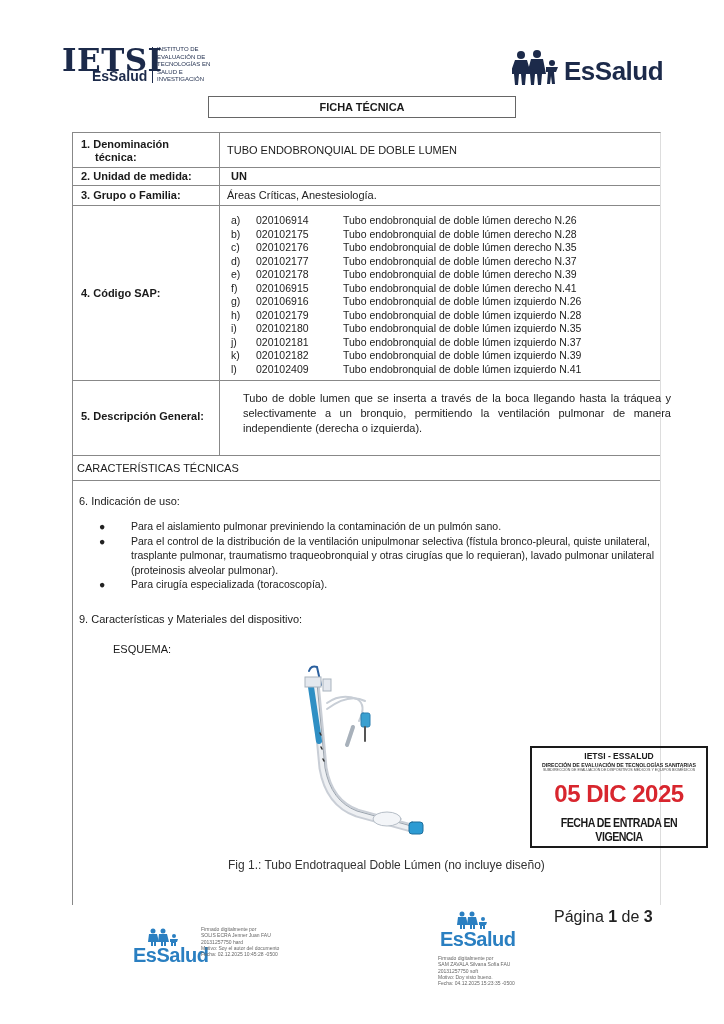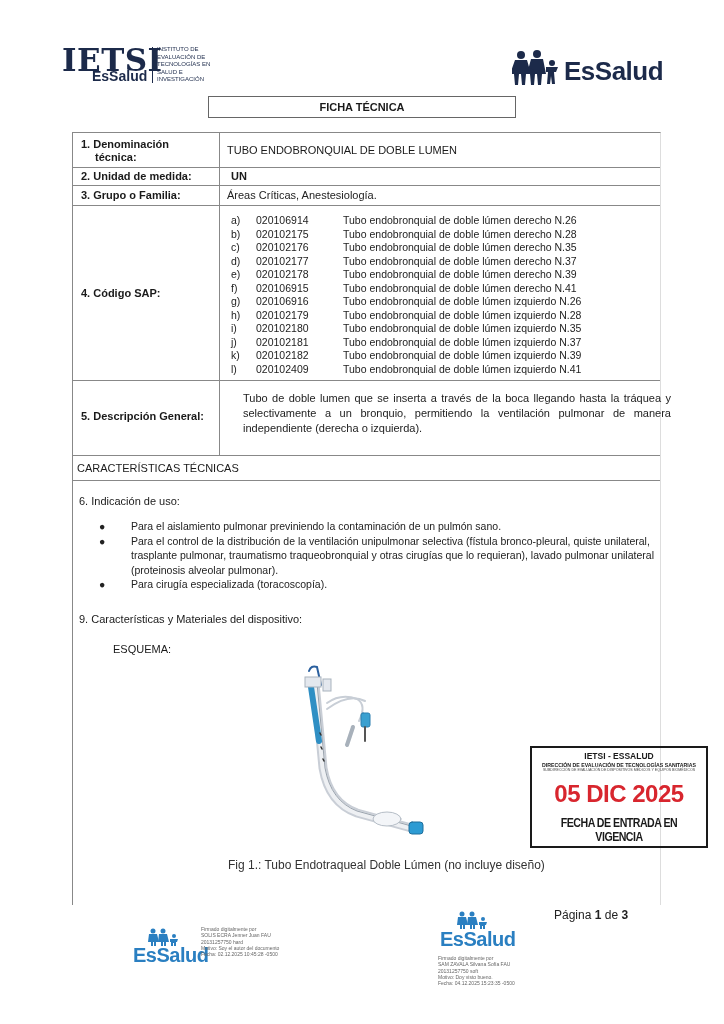--- a/index.html
+++ b/index.html
@@ -45,21 +45,21 @@
   .figure { position: absolute; left: 224px; top: 530px; width: 150px; height: 175px; }
   .caption { position: absolute; left: 155px; top: 725px; font-size: 12px; color: #333; }
 
   .stamp { left: 486px; top: 746px; width: 174px; height: 98px; border: 2px solid #1a1a1a; text-align: center; margin-left: 44px; }
   .stamp .s1 { font-size: 8.5px; font-weight: bold; margin-top: 3px; }
   .stamp .s2 { font-size: 5.2px; font-weight: bold; margin-top: 1px; }
   .stamp .s3 { font-size: 3.6px; color: #444; }
   .stamp .s4 { font-size: 24px; font-weight: bold; color: #d8262e; margin-top: 8px; letter-spacing: -0.5px; }
   .stamp .s5 { font-size: 12.5px; font-weight: bold; margin-top: 8px; letter-spacing: -0.6px; transform: scaleX(0.85); }
 
-  .page-num { left: 554px; top: 908px; font-size: 12px; color: #222; }
+  .page-num { left: 554px; top: 908px; font-size: 16px; color: #222; }
   .page-num b { font-weight: bold; }
 
   .sig1-logo { left: 133px; top: 928px; }
   .sig-text { font-size: 5px; line-height: 6.3px; color: #666; }
   .sig1-text { left: 201px; top: 926px; }
   .sig2-logo { left: 440px; top: 910px; }
   .sig2-text { left: 438px; top: 955px; }
   .ess-small { font-weight: bold; color: #2a7fc1; letter-spacing: -0.5px; }
 </style>
 </head>

